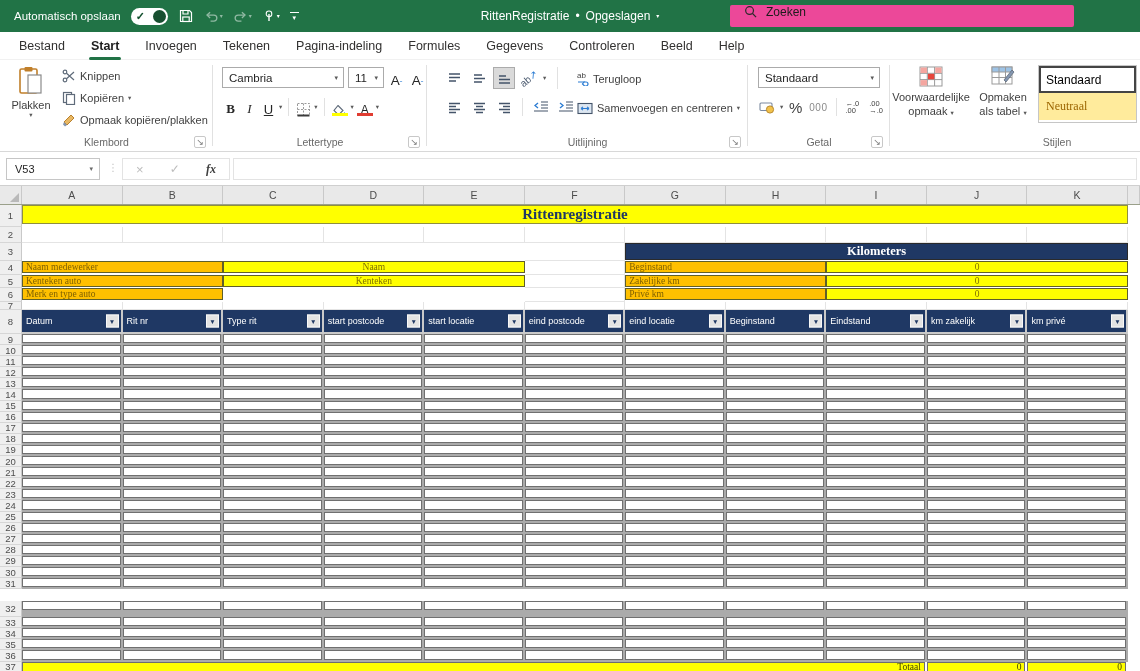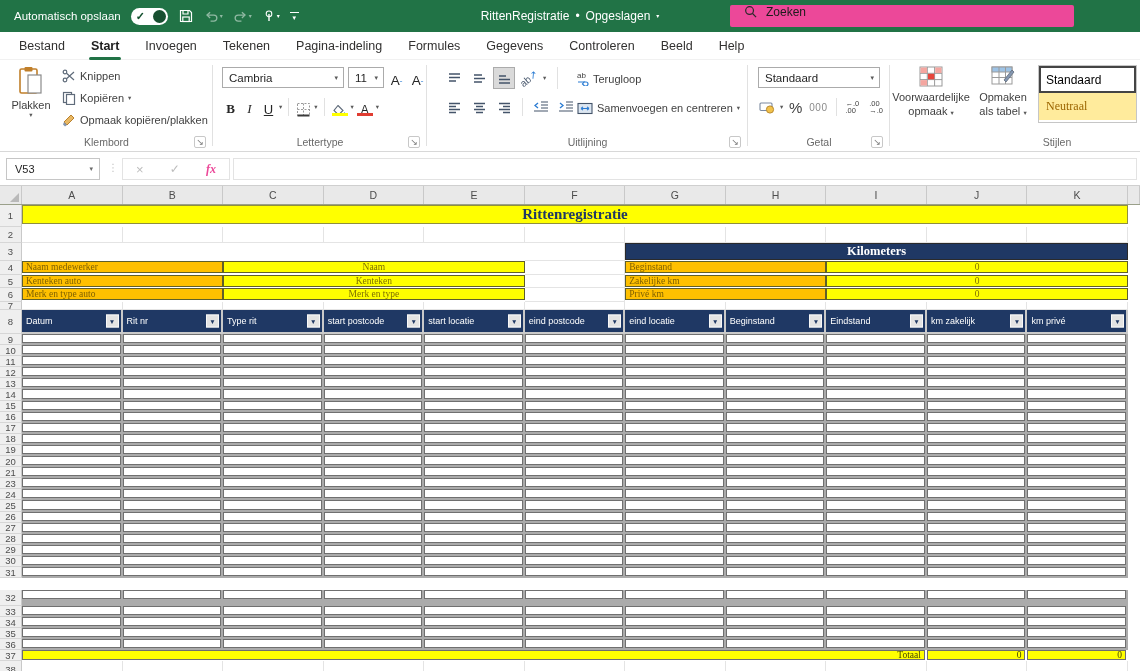--- a/index.html
+++ b/index.html
@@ -99,21 +99,21 @@
   .fbar { position:absolute; left:0; top:153px; width:1140px; height:33px; background:#fff;
           border-bottom:1px solid #cfcfcf; }
   .namebox { position:absolute; left:6px; top:5px; width:94px; height:22px; border:1px solid #c6c6c6;
              display:flex; align-items:center; font-size:11px; color:#1f1f1f; padding-left:8px; cursor:pointer; }
   .namebox .cchev { margin-left:auto; padding-right:6px; font-size:7px; color:#6a6a6a; }
   .fdots { position:absolute; left:108px; top:9px; color:#c2c2c2; font-size:10px; letter-spacing:0; }
   .fbtns { position:absolute; left:122px; top:5px; width:108px; height:22px; border:1px solid #e3e3e3;
            display:flex; align-items:center; justify-content:space-around; }
   .fx-x { color:#bdbdbd; font-size:13px; }
   .fx-c { color:#bdbdbd; font-size:12px; }
-  .fx-fx { color:#ec4899; font-size:12px; font-style:italic; font-family:"Liberation Serif",serif; font-weight:bold; }
+  .fx-fx { color:#404040; font-size:12px; font-style:italic; font-family:"Liberation Serif",serif; font-weight:bold; }
   .finput { position:absolute; left:233px; top:5px; right:3px; height:22px; border:1px solid #e3e3e3;
             background:#fff; font-size:11px; padding-left:6px; color:#1f1f1f; }
 
   
   .sheet { position:absolute; left:0; top:186px; width:1140px; height:485px; background:#fff; overflow:hidden; }
   .colhdr { display:flex; height:19px; background:#e9e9e9; border-bottom:1px solid #9aa08a; }
   .corner { width:22px; border-right:1px solid #c9c9c9; position:relative; cursor:pointer; }
   .corner::after { content:""; position:absolute; right:2px; bottom:2px; border-left:9px solid transparent;
                    border-bottom:9px solid #b9b9b9; }
   .chcell { width:100.545px; display:flex; align-items:center; justify-content:center; font-size:10.5px;
@@ -545,21 +545,20 @@
             <div class="scell sec-val serif" style="left: 201.091px; width: 301.636px;">Kenteken</div>
             <div class="scell gridcell" style="left: 502.727px; width: 100.545px;"></div>
             <div class="scell sec-lab serif" style="left: 603.273px; width: 201.091px;">Zakelijke km</div>
             <div class="scell sec-val serif" style="left: 804.364px; width: 301.636px;">0</div>
           </div>
         </div>
         <div class="xrow r-sections" style="height: 14px;">
           <div class="gut">6</div>
           <div class="cells">
             <div class="scell sec-lab serif" style="left: 0px; width: 201.091px;">Merk en type auto</div>
-            <div class="scell sec-val serif" style="left: 201.091px; width: 301.636px;">Merk en type</div>
             <div class="scell gridcell" style="left: 502.727px; width: 100.545px;"></div>
             <div class="scell sec-lab serif" style="left: 603.273px; width: 201.091px;">Privé km</div>
             <div class="scell sec-val serif" style="left: 804.364px; width: 301.636px;">0</div>
           </div>
         </div>
         <div class="xrow r-empty" style="height: 8px;">
           <div class="gut">7</div>
           <div class="cells">
             <div class="scell gridcell" style="left: 0px; width: 100.545px;"></div>
             <div class="scell gridcell" style="left: 100.545px; width: 100.545px;"></div>
@@ -825,20 +824,36 @@
             <div class="scell dcell" style="left: 402.182px; width: 98.5455px; height: 9.10714px;"></div>
             <div class="scell dcell" style="left: 502.727px; width: 98.5455px; height: 9.10714px;"></div>
             <div class="scell dcell" style="left: 603.273px; width: 98.5455px; height: 9.10714px;"></div>
             <div class="scell dcell" style="left: 703.818px; width: 98.5455px; height: 9.10714px;"></div>
             <div class="scell dcell" style="left: 804.364px; width: 98.5455px; height: 9.10714px;"></div>
             <div class="scell dcell" style="left: 904.909px; width: 98.5455px; height: 9.10714px;"></div>
             <div class="scell dcell" style="left: 1005.45px; width: 98.5455px; height: 9.10714px;"></div>
           </div>
         </div>
         <div class="xrow r-data" style="height: 11.1071px;">
+          <div class="gut">22</div>
+          <div class="cells">
+            <div class="scell dcell" style="left: 0px; width: 98.5455px; height: 9.10714px;"></div>
+            <div class="scell dcell" style="left: 100.545px; width: 98.5455px; height: 9.10714px;"></div>
+            <div class="scell dcell" style="left: 201.091px; width: 98.5455px; height: 9.10714px;"></div>
+            <div class="scell dcell" style="left: 301.636px; width: 98.5455px; height: 9.10714px;"></div>
+            <div class="scell dcell" style="left: 402.182px; width: 98.5455px; height: 9.10714px;"></div>
+            <div class="scell dcell" style="left: 502.727px; width: 98.5455px; height: 9.10714px;"></div>
+            <div class="scell dcell" style="left: 603.273px; width: 98.5455px; height: 9.10714px;"></div>
+            <div class="scell dcell" style="left: 703.818px; width: 98.5455px; height: 9.10714px;"></div>
+            <div class="scell dcell" style="left: 804.364px; width: 98.5455px; height: 9.10714px;"></div>
+            <div class="scell dcell" style="left: 904.909px; width: 98.5455px; height: 9.10714px;"></div>
+            <div class="scell dcell" style="left: 1005.45px; width: 98.5455px; height: 9.10714px;"></div>
+          </div>
+        </div>
+        <div class="xrow r-data" style="height: 11.1071px;">
           <div class="gut">23</div>
           <div class="cells">
             <div class="scell dcell" style="left: 0px; width: 98.5455px; height: 9.10714px;"></div>
             <div class="scell dcell" style="left: 100.545px; width: 98.5455px; height: 9.10714px;"></div>
             <div class="scell dcell" style="left: 201.091px; width: 98.5455px; height: 9.10714px;"></div>
             <div class="scell dcell" style="left: 301.636px; width: 98.5455px; height: 9.10714px;"></div>
             <div class="scell dcell" style="left: 402.182px; width: 98.5455px; height: 9.10714px;"></div>
             <div class="scell dcell" style="left: 502.727px; width: 98.5455px; height: 9.10714px;"></div>
             <div class="scell dcell" style="left: 603.273px; width: 98.5455px; height: 9.10714px;"></div>
             <div class="scell dcell" style="left: 703.818px; width: 98.5455px; height: 9.10714px;"></div>

